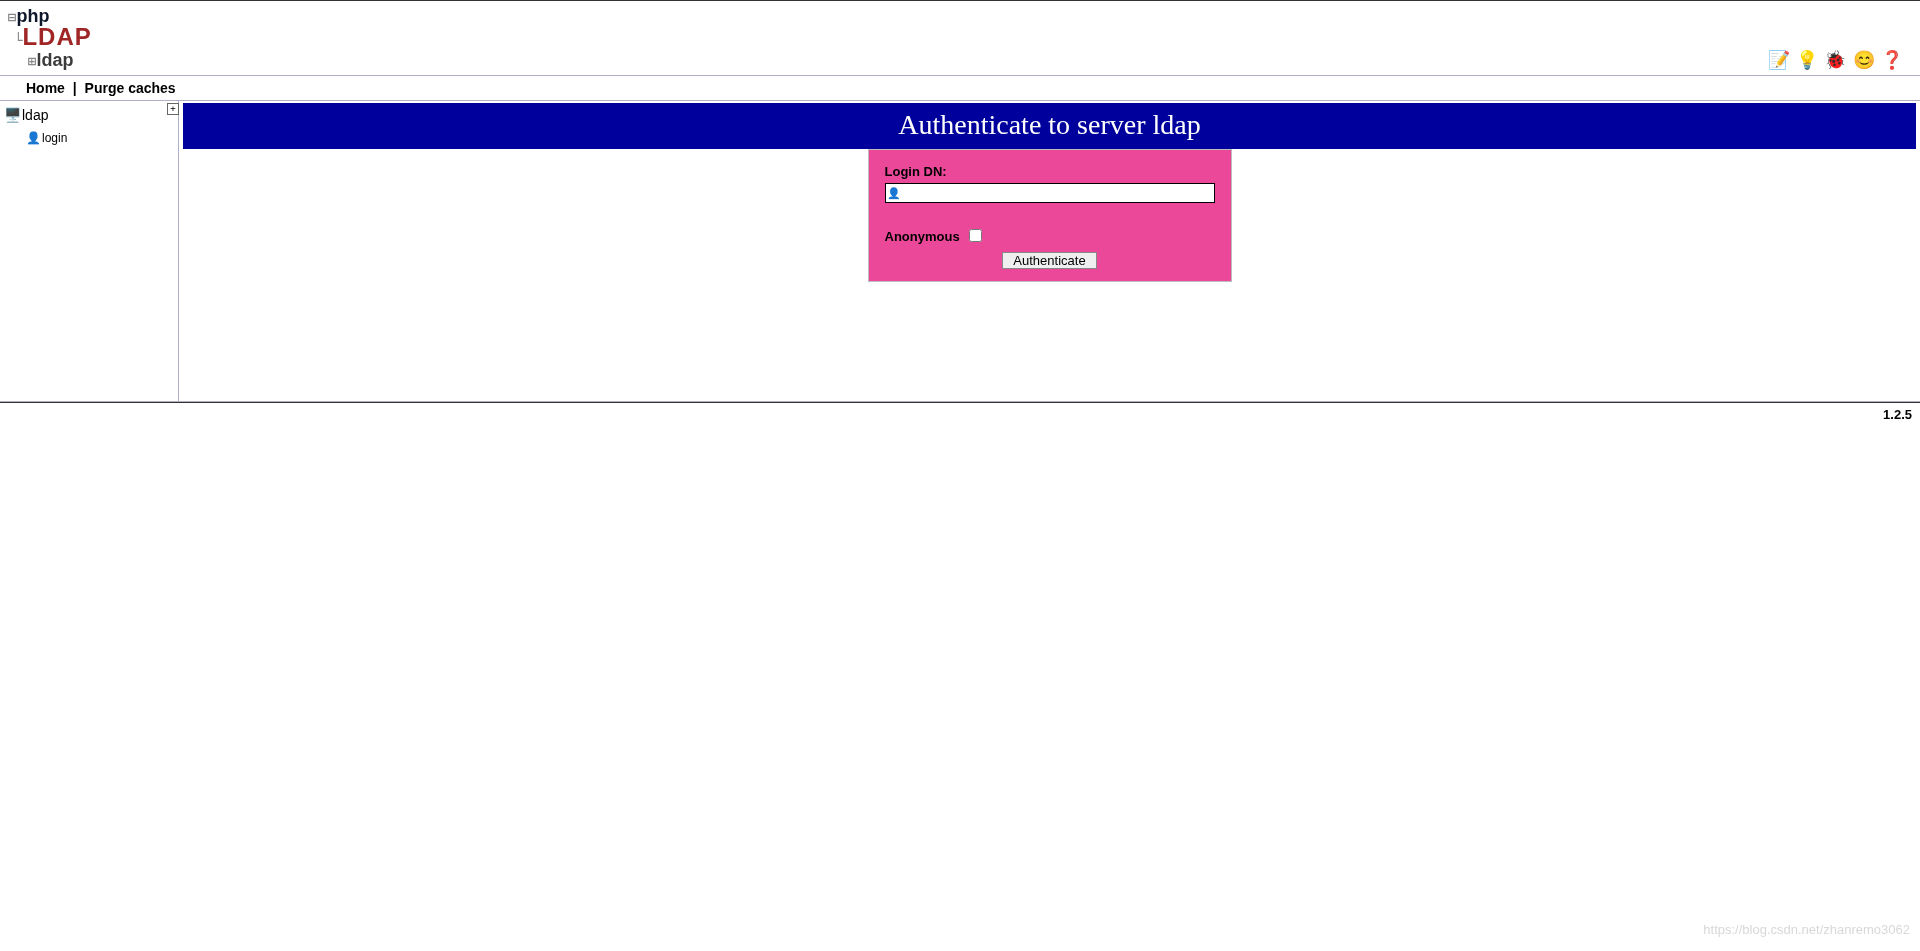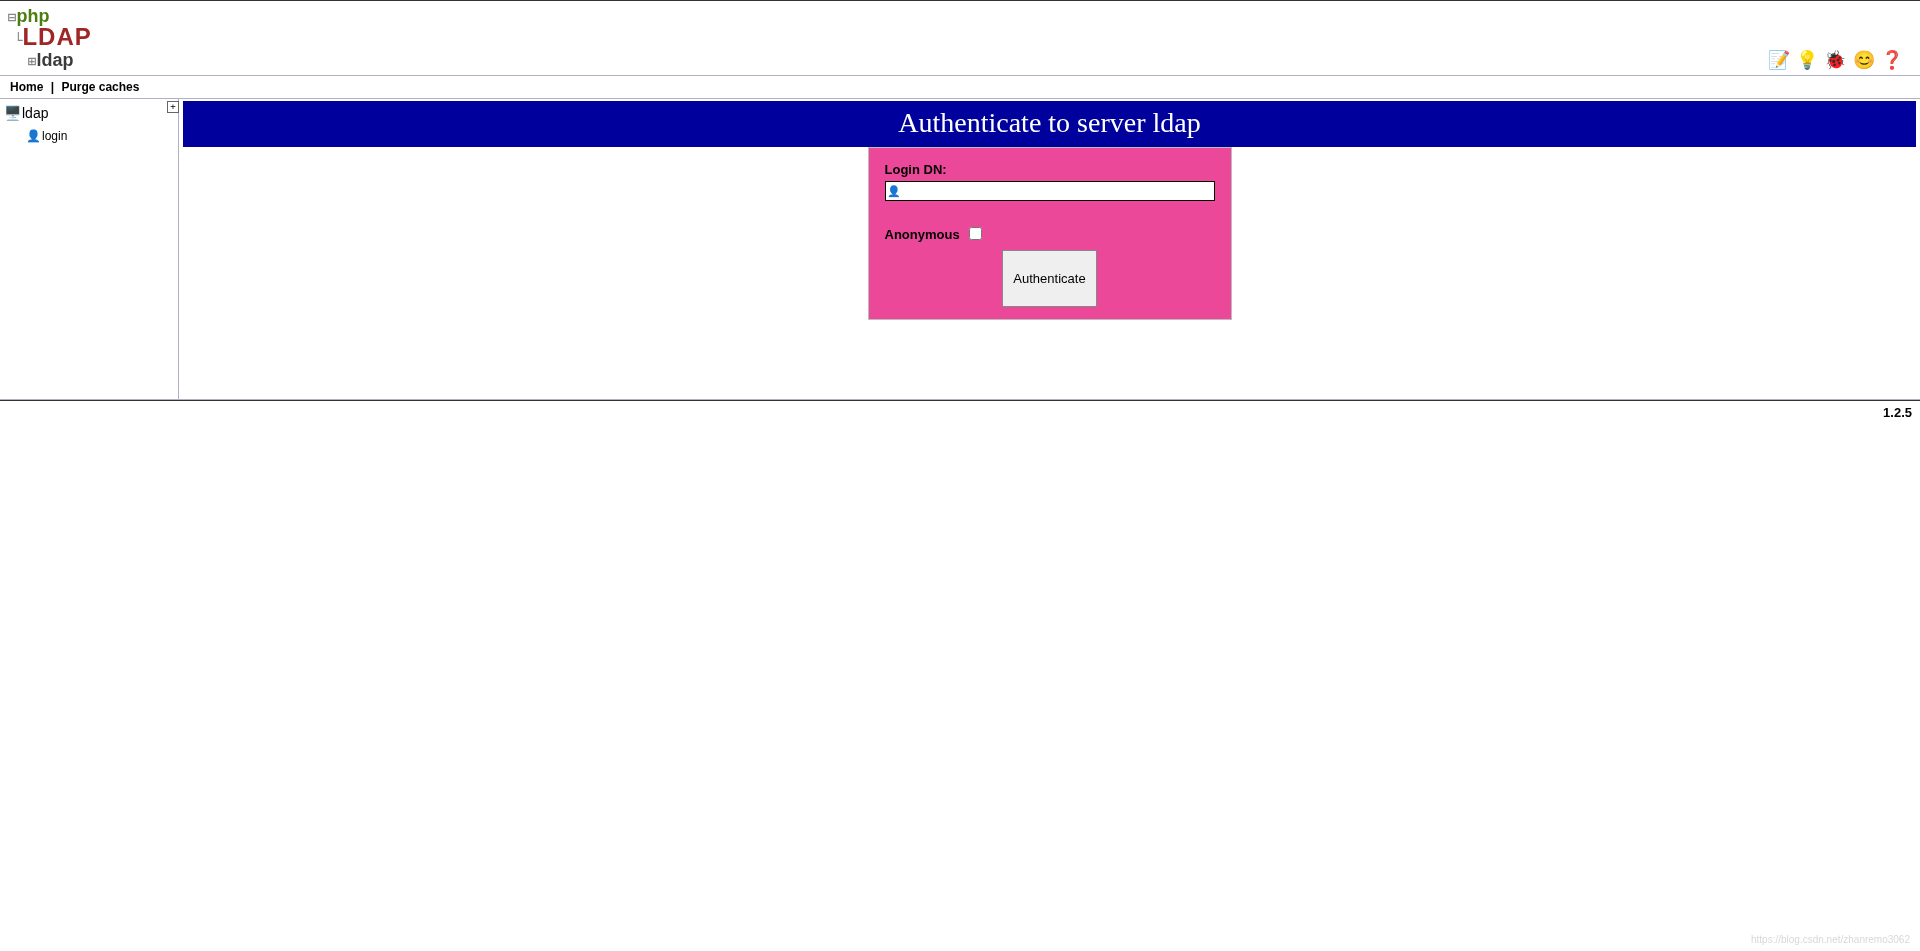--- a/index.html
+++ b/index.html
@@ -24,42 +24,42 @@
     justify-content: space-between;
     padding: 4px 8px 6px 8px;
     border-bottom: 1px solid #b0b0c8;
   }
 
   .logo {
     font-size: 20px;
     font-weight: bold;
     line-height: 1;
   }
-  .logo .php-part  { color:#4d7c0f; font-size:18px; }
+  .logo .php-part  { color:#0f172a; font-size:18px; }
   .logo .ldap-part { color:#a02626; font-size:24px; letter-spacing:1px;}
   .logo .admin-part{ color:#3b3b3b; font-size:18px; }
   .logo .tree-glyph{ color:#888; font-family:monospace; font-size:14px;}
 
   .toolbar-icons {
     display: flex;
     align-items: center;
     gap: 6px;
     padding-right: 8px;
   }
   .toolbar-icons span {
     font-size: 18px;
     cursor: pointer;
     line-height: 1;
   }
 
   
   .nav-bar {
-    padding: 4px 10px;
+    padding: 4px 26px;
     font-weight: bold;
-    font-size: 12px;
+    font-size: 14px;
     border-bottom: 1px solid #b0b0c8;
   }
   .nav-bar a {
     color: #000;
     text-decoration: none;
   }
   .nav-sep { margin: 0 4px; font-weight: bold; }
 
   
   .layout {
@@ -174,39 +174,39 @@
   .anon-row {
     font-weight:bold;
     font-size:13px;
     margin-top: 0;
   }
   .anon-row input { margin-left:6px; transform:translateY(1px);}
   
   .btn-row { text-align:center; margin-top: 8px;}
   .btn-row button {
     font-size:13px;
-    padding: 20px 10px;
+    padding: 0 10px;
     background:#efefef;
     border:1px solid #888;
     cursor:pointer;
   }
 
   .version {
     text-align:right;
     padding: 4px 8px 0 0;
     font-weight:bold;
     font-size:13px;
   }
 
   .watermark {
     position:fixed;
     right:10px;
-    bottom:6px;
+    bottom:14px;
     color:#d8d8d8;
-    font-size:10px;
+    font-size:13px;
     font-family: Arial, sans-serif;
   }
 </style>
 </head>
 <body>
 
 <div class="page-shell">
 
   <div class="header-row">
     <div class="logo">

